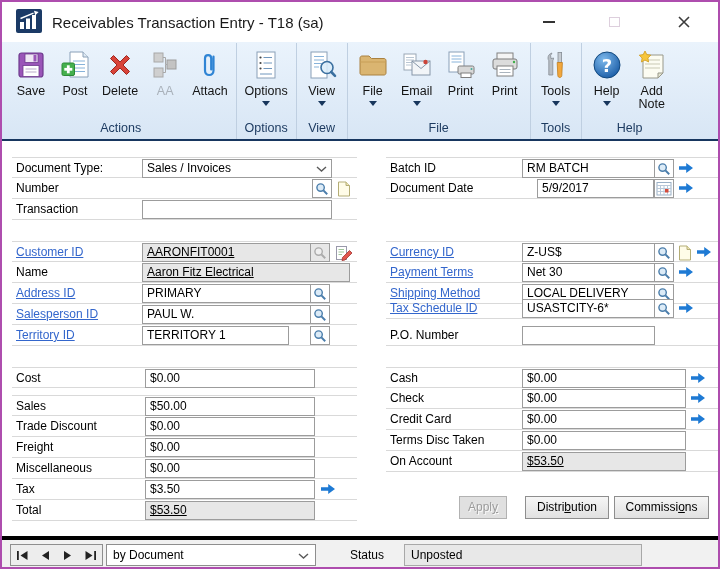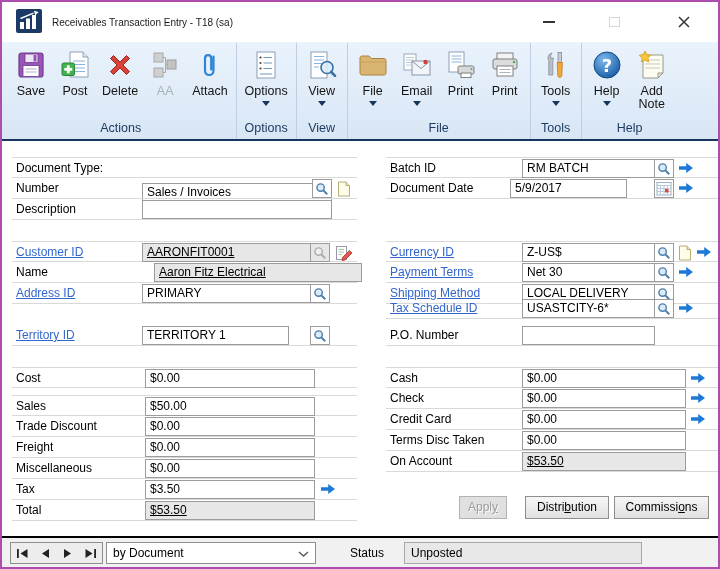--- a/index.html
+++ b/index.html
@@ -2,21 +2,21 @@
 <html><head>
 <meta charset="utf-8">
 <style>
   * { margin:0; padding:0; box-sizing:border-box; }
   html,body { width:720px; height:569px; overflow:hidden;
     font-family:"Liberation Sans", sans-serif; font-size:12px; color:#000; background:#fff; }
   .window { position:absolute; inset:0; border:2px solid #ae4dae; display:flex; flex-direction:column; background:#fff; }
 
   
   .titlebar { height:40px; background:#fff; position:relative; display:flex; align-items:center; padding-left:14px; flex:0 0 auto; }
-  .title-text { margin-left:10px; font-size:10px; color:#1a1a1a; }
+  .title-text { margin-left:10px; font-size:15px; color:#1a1a1a; }
   .win-btn { position:absolute; top:8px; width:28px; height:24px; display:flex; align-items:center; justify-content:center; }
   .btn-min { left:533px; } .btn-max { left:598px; } .btn-close { left:668px; }
   .min-glyph { width:12px; height:2px; background:#333; }
   .max-glyph { width:11px; height:10px; border:1px solid #ddcfdd; }
 
   
   .toolbar { height:99px; flex:0 0 auto; background:linear-gradient(#eaf3fc,#d8e6f5);
     border-bottom:2px solid #17365f; display:flex; align-items:stretch; padding:1px 2px 0 4px; }
   .tb-group { display:flex; flex-direction:column; border-right:1px solid #bfcfe1; padding:0 3px; }
   .tb-group:last-child { border-right:none; }
@@ -39,30 +39,30 @@
   .lbl { position:absolute; left:4px; top:3px; white-space:nowrap; }
   .link { color:#3366cc; text-decoration:underline; }
   .field { position:absolute; top:1px; height:19px; border:1px solid #9c9c9c; background:#fff;
     line-height:17px; padding:0 4px; overflow:hidden; white-space:nowrap; }
   .field.ro { background:#e7e7e7;text-decoration:underline; }
   .field.money { }
   .icon-btn { position:absolute; top:1px; height:19px; width:20px; border:1px solid #9c9c9c;
     background:#fff; display:flex; align-items:center; justify-content:center; }
   .icon-btn.ro { background:#e7e7e7; }
   .icon-free { position:absolute; top:2px; height:17px; display:flex; align-items:center; }
-  .combo { display:flex; align-items:center; justify-content:space-between;margin-top:24px; }
+  .combo { display:flex; align-items:center; justify-content:space-between; }
   .goto { position:absolute; top:4px; }
 
   .btn { position:absolute; top:355px; height:23px; border:1px solid #8e8e8e;
     background:linear-gradient(#f6f6f6,#e1e1e1); text-align:center; line-height:21px; font-size:12px; }
   .btn.disabled { color:#9c9c9c; background:#e0e0e0; text-shadow:1px 1px 0 #fafafa; border-color:#b2b2b2; }
   .mn { text-decoration:underline; }
 
   
-  .statusbar { height:31px; flex:0 0 auto; background:#f1f1f1; border-top:2px solid #000000; position:relative; }
+  .statusbar { height:31px; flex:0 0 auto; background:#f1f1f1; border-top:4px solid #000000; position:relative; }
   .sb-nav { position:absolute; left:8px; top:4px; width:93px; height:22px; border:1px solid #8e8e8e;
     background:#ededed; display:flex; align-items:center; justify-content:space-around; }
   .sb-nav span { display:flex; align-items:center; }
   .sb-sort { position:absolute; left:104px; top:4px; width:210px; height:22px; border:1px solid #8e8e8e;
     background:#fff; display:flex; align-items:center; justify-content:space-between; padding:0 6px; }
   .sb-status-label { position:absolute; left:348px; top:8px; }
   .sb-status-field { position:absolute; left:402px; top:4px; width:238px; height:22px; border:1px solid #a8a8a8;
     background:#e8e8e8; line-height:20px; padding:0 6px; }
 </style>
 </head>
@@ -316,40 +316,40 @@
           </svg>
         </div>
       <span class="icon-free" style="left:325px">
           <svg viewBox="0 0 14 16" width="14" height="16">
             <path d="M1.5 1 H9 L12.5 4.5 V15 H1.5 Z" fill="#fffce8" stroke="#b4ad76"></path>
             <path d="M9 1 V4.5 H12.5" fill="#efe7b4" stroke="#b4ad76"></path>
           </svg>
         </span>
     </div>
     <div class="row rl" style="top:58px">
-      <span class="lbl">Description</span>
+      <span class="lbl">Transaction</span>
       <div class="field" style="left:130px;width:190px"></div>
     </div>
 
     <div class="row rr first" style="top:16px">
       <span class="lbl">Batch ID</span>
       <div class="field" style="left:136px;width:133px">RM BATCH</div>
       <div class="icon-btn" style="left:268px">
           <svg viewBox="0 0 14 14" width="14" height="14">
             <circle cx="5.6" cy="5.6" r="3.7" fill="#dcebf7" stroke="#4a7dab" stroke-width="1.4"></circle>
             <path d="M8.4 8.4 L12.2 12.2" stroke="#4a7dab" stroke-width="2"></path>
           </svg>
         </div>
       <span class="goto" style="left:292px"><svg viewBox="0 0 16 12" width="16" height="12">
             <path d="M1 4.2 H8.2 V1 L15 6 L8.2 11 V7.8 H1 Z" fill="#1e7ad4"></path>
           </svg></span>
     </div>
     <div class="row rr" style="top:37px">
       <span class="lbl">Document Date</span>
-      <div class="field" style="left:124px;width:117px">5/9/2017</div>
+      <div class="field" style="left:151px;width:117px">5/9/2017</div>
       <div class="icon-btn" style="left:268px">
           <svg viewBox="0 0 16 15" width="16" height="15">
             <rect x="1" y="1.5" width="14" height="12.5" fill="#fff" stroke="#9ab0c6"></rect>
             <path d="M1 4.5 H15 M4.5 4.5 V14 M8 4.5 V14 M11.5 4.5 V14 M1 7.5 H15 M1 10.5 H15" stroke="#b9c9da" fill="none"></path>
             <rect x="9" y="8" width="3.5" height="3.5" fill="#d44a3a"></rect>
           </svg>
         </div>
       <span class="goto" style="left:292px"><svg viewBox="0 0 16 12" width="16" height="12">
             <path d="M1 4.2 H8.2 V1 L15 6 L8.2 11 V7.8 H1 Z" fill="#1e7ad4"></path>
           </svg></span>
@@ -367,25 +367,35 @@
       <span class="icon-free" style="left:323px">
           <svg viewBox="0 0 18 16" width="18" height="16">
             <rect x="1.5" y="1.5" width="10" height="13" fill="#fff" stroke="#99a"></rect>
             <path d="M3.5 4.5 H9 M3.5 7 H9 M3.5 9.5 H7" stroke="#9fc79a" fill="none"></path>
             <path d="M7.5 12.5 L14.5 5.5 L17 8 L10 15 L7 15.5 Z" fill="#e2574e" stroke="#a23430" stroke-width=".8"></path>
           </svg>
         </span>
     </div>
     <div class="row rl" style="top:121px">
       <span class="lbl">Name</span>
-      <div class="field ro" style="left:142px;width:208px">Aaron Fitz Electrical</div>
+      <div class="field ro" style="left:130px;width:208px">Aaron Fitz Electrical</div>
     </div>
     <div class="row rl" style="top:142px">
       <span class="lbl link">Address ID</span>
       <div class="field" style="left:130px;width:169px">PRIMARY</div>
+      <div class="icon-btn" style="left:298px">
+          <svg viewBox="0 0 14 14" width="14" height="14">
+            <circle cx="5.6" cy="5.6" r="3.7" fill="#dcebf7" stroke="#4a7dab" stroke-width="1.4"></circle>
+            <path d="M8.4 8.4 L12.2 12.2" stroke="#4a7dab" stroke-width="2"></path>
+          </svg>
+        </div>
+    </div>
+    <div class="row rl" style="top:163px">
+      <span class="lbl link">Salesperson ID</span>
+      <div class="field" style="left:130px;width:169px">PAUL W.</div>
       <div class="icon-btn" style="left:298px">
           <svg viewBox="0 0 14 14" width="14" height="14">
             <circle cx="5.6" cy="5.6" r="3.7" fill="#dcebf7" stroke="#4a7dab" stroke-width="1.4"></circle>
             <path d="M8.4 8.4 L12.2 12.2" stroke="#4a7dab" stroke-width="2"></path>
           </svg>
         </div>
     </div>
     <div class="row rl" style="top:184px">
       <span class="lbl link">Territory ID</span>
       <div class="field" style="left:130px;width:147px">TERRITORY 1</div>

